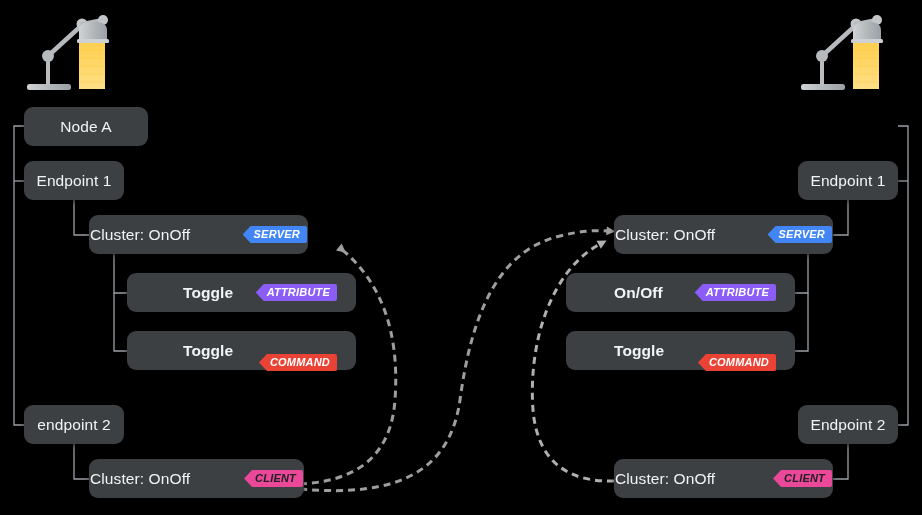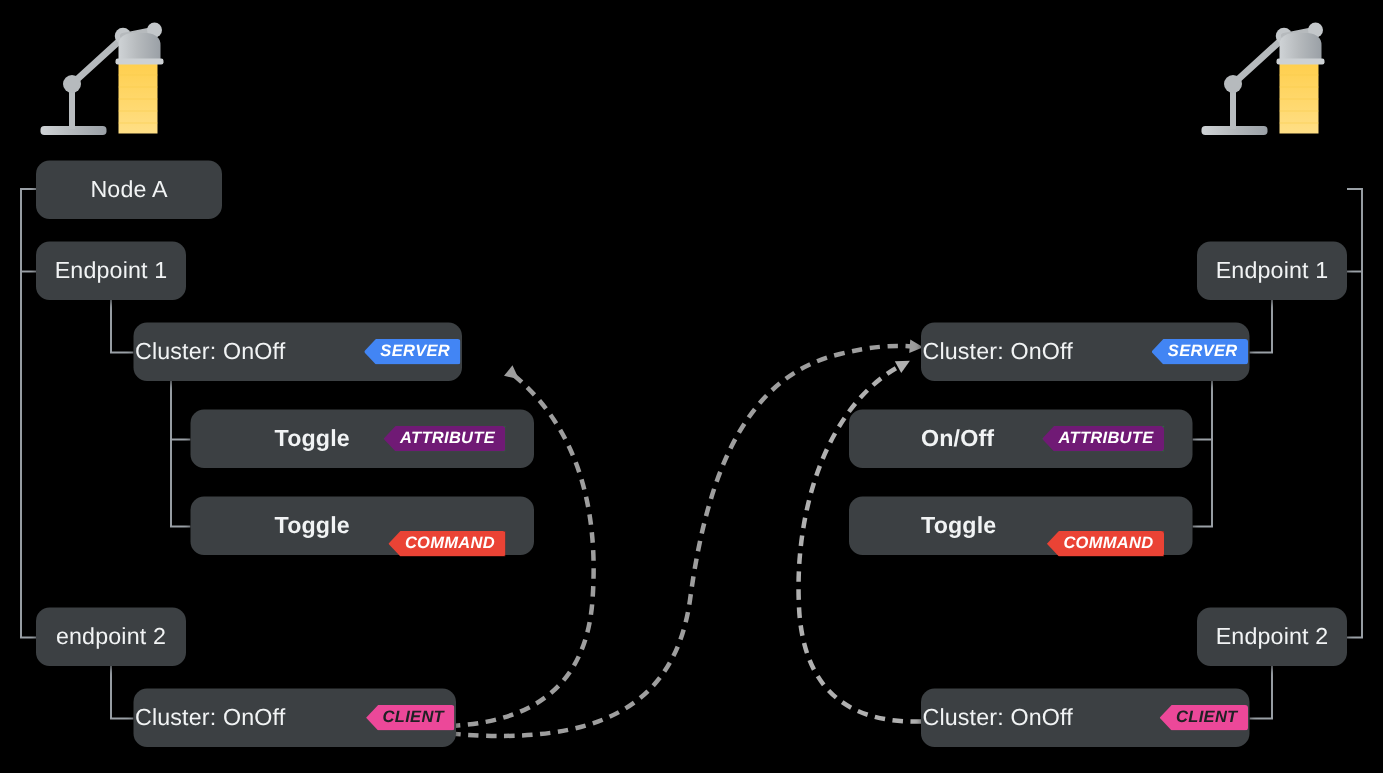--- a/index.html
+++ b/index.html
@@ -54,21 +54,21 @@
     font-size: 11px;
     font-weight: bold;
     letter-spacing: .2px;
     line-height: 1;
     clip-path: polygon(8px 0, 100% 0, 100% 100%, 8px 100%, 0 50%);
     border-radius: 2px;
     font-style: italic;
   }
   .badge.server { background: #4285f4; color: #ffffff; }
   .badge.client { background: #ec4899; color: #202124; }
-  .badge.attribute { background: #701a75; color: #ffffff; outline: 1px solid #1e7e34; }
+  .badge.attribute { background: #8b5cf6; color: #ffffff; outline: 1px solid #1e7e34; }
   .badge.command  { background: #ea4335; color: #ffffff; outline: 1px solid #b3261e; margin-top: 24px; }
 
   
   .lamp { position: absolute; z-index: 4; }
 </style>
 </head>
 <body>
 
 <div id="stage">
 

